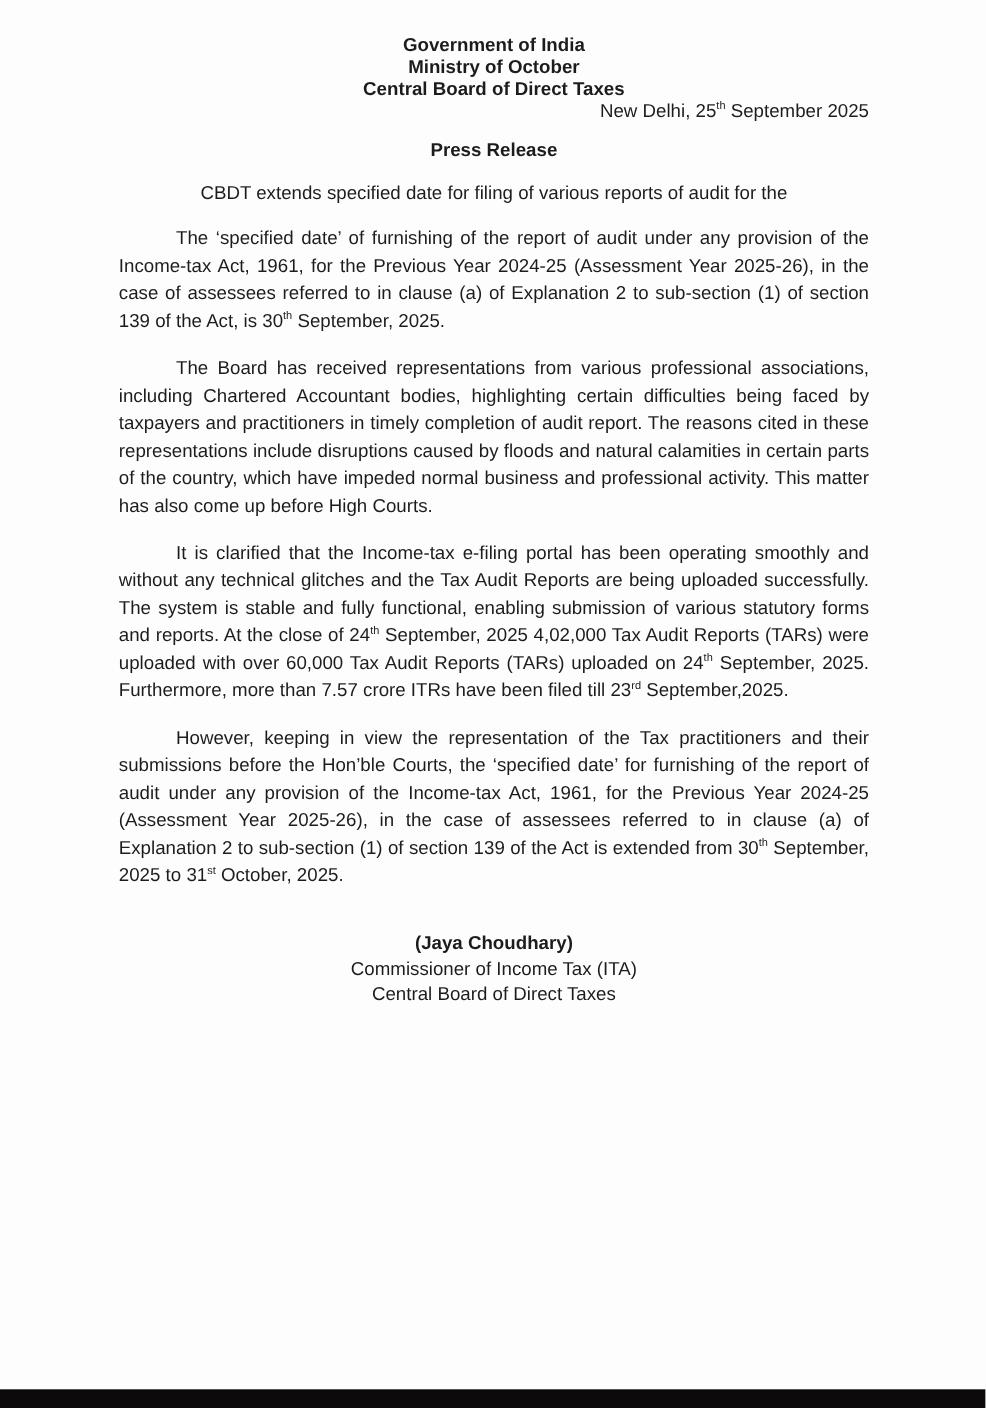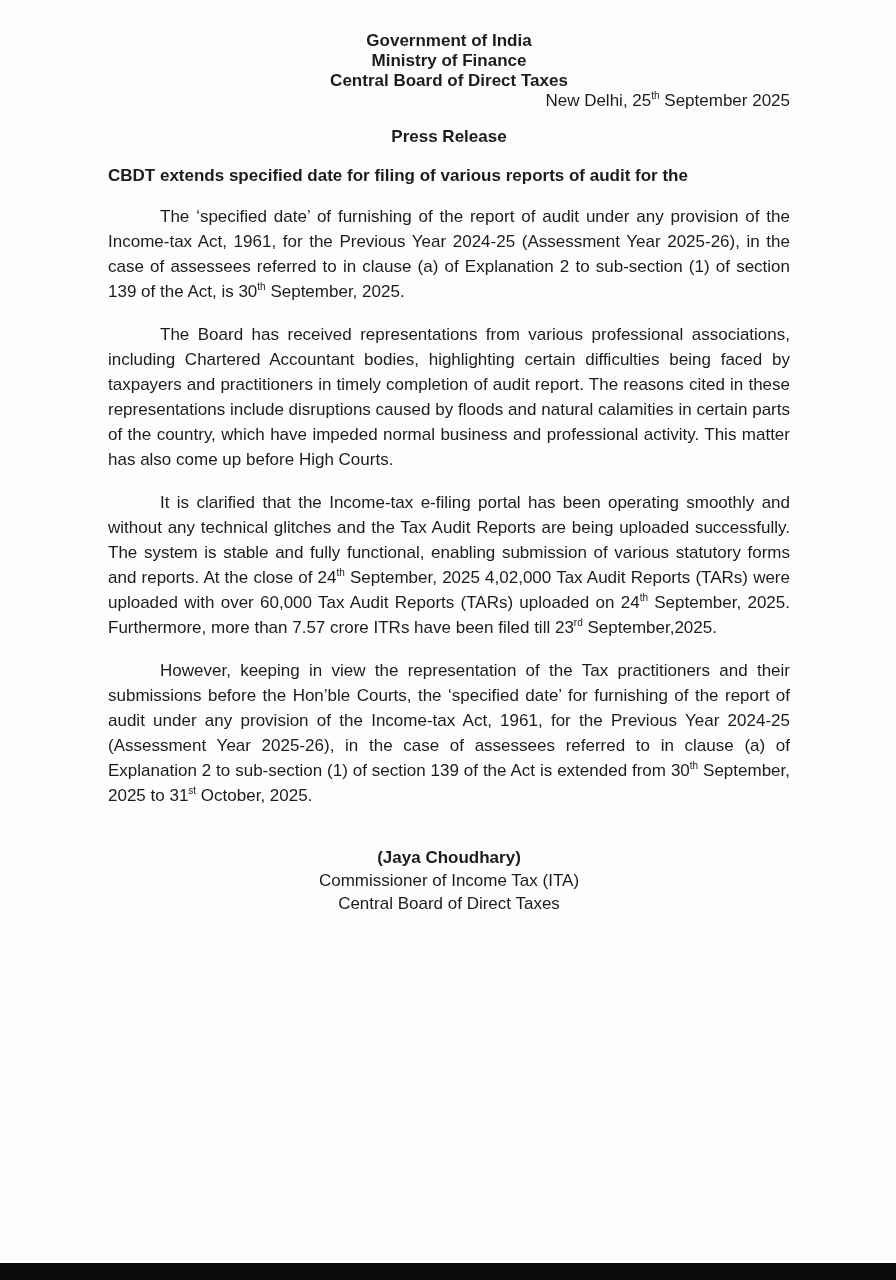--- a/index.html
+++ b/index.html
@@ -37,24 +37,24 @@
     text-align: center;
     font-size: 17px;
     line-height: 20px;
     font-weight: bold;
   }
   .press-release .underline {
     text-underline-offset: 3px;
   }
   .doc-title {
     margin: 18px 0 0 0;
-    text-align: left;
+    text-align: center;
     font-size: 17px;
     line-height: 21px;
-    font-weight: bold;
+    font-weight: normal;
   }
   p.body {
     margin: 18px 0 0 0;
     font-size: 17px;
     line-height: 25px;
     text-align: justify;
     text-indent: 52px;
   }
   sup {
     font-size: 10px;
@@ -79,21 +79,21 @@
     background: #0d0a0b;
   }
 </style>
 </head>
 <body>
 
 <div class="page">
 
   <header class="gov-header">
     <div>Government of India</div>
-    <div>Ministry of Finance</div>
+    <div>Ministry of October</div>
     <div>Central Board of Direct Taxes</div>
   </header>
 
   <div class="dateline"><span>New Delhi, 25</span><sup>th</sup><span> September 2025</span></div>
 
   <div class="press-release">
     <span class="underline">Press Release</span>
   </div>
 
   <h1 class="doc-title">

